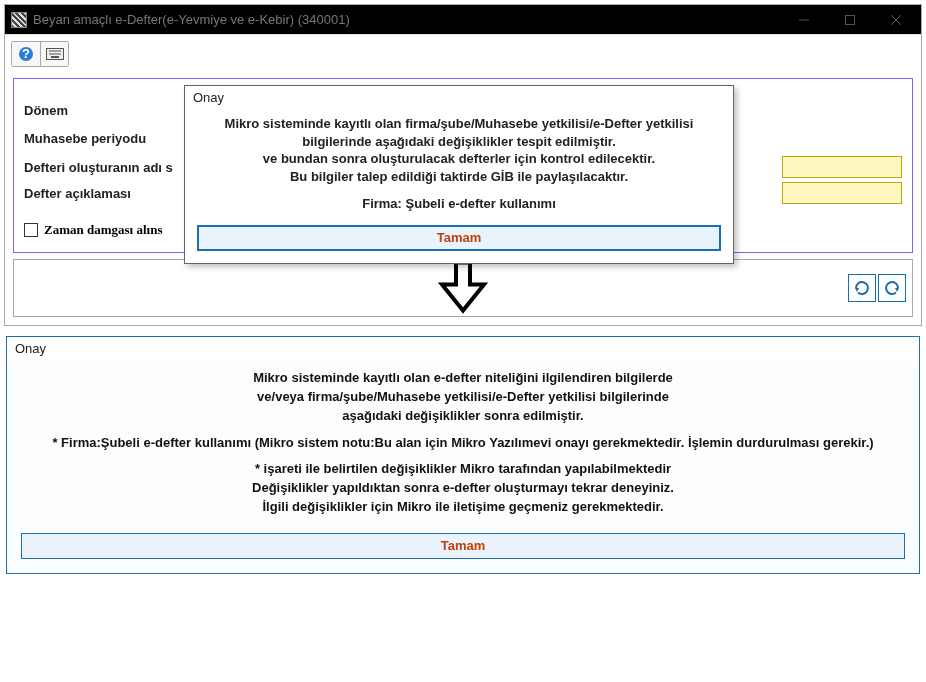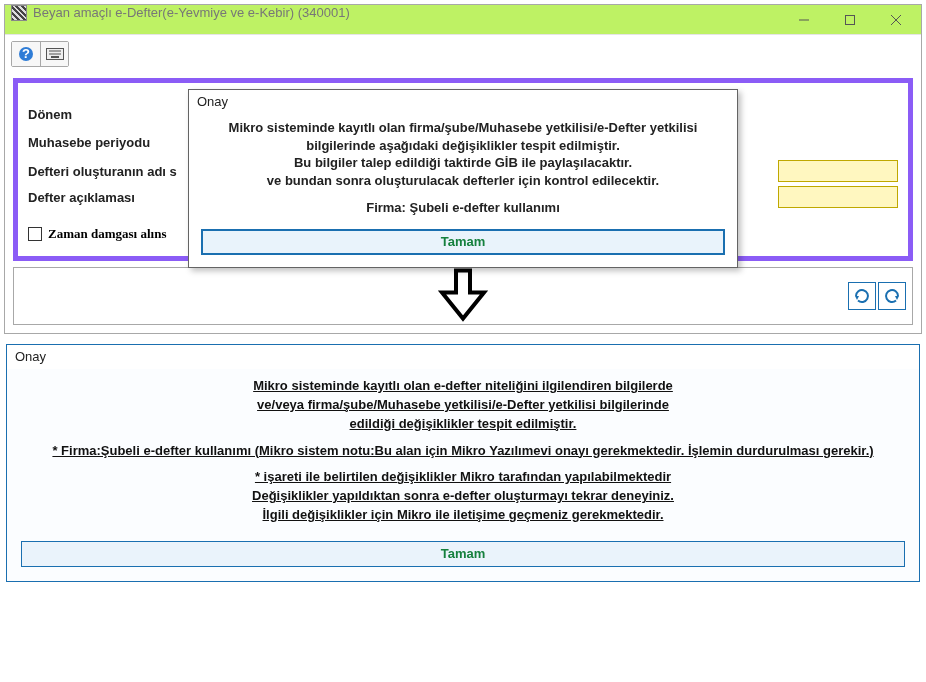--- a/index.html
+++ b/index.html
@@ -2,42 +2,42 @@
 <html><head>
   <meta charset="utf-8">
   <style>
     * { box-sizing: border-box; font-family: "Segoe UI", Tahoma, sans-serif; font-size: 13px; }
     body { margin: 0; padding: 4px; background: #fff; width: 926px; }
     
     .outer-wrap { border: 1px solid #a8a8a8; background: #fff; }
     
     
     .titlebar {
-      display: flex; height: 30px;
-      background: #bef264; border-bottom: 1px solid #e5e5e5;
+      display: flex; align-items: center; height: 30px;
+      background: #000000; border-bottom: 1px solid #e5e5e5;
       padding: 0 2px 0 6px; color: #777;
     }
     .titlebar .title-icon { width: 16px; height: 16px; margin-right: 6px;
       background:
         repeating-linear-gradient(45deg,#444 0 2px,transparent 2px 4px),
         #ddd; border:1px solid #888;}
     .titlebar .title-text { flex: 1; }
     .win-btn { width: 46px; height: 30px; display:flex; align-items:center; justify-content:center;
       color:#555; }
     .win-btn svg { stroke:#555; }
     
     
     .toolbar { padding: 6px 6px; border-bottom:1px solid transparent;}
     .tool-group { display:inline-flex; border:1px solid #a8a8a8; border-radius:2px;}
     .tool-btn { width:28px; height:24px; display:flex; align-items:center; justify-content:center;
       background:#f7f7f7; }
     .tool-btn + .tool-btn { border-left:1px solid #a8a8a8; }
     
     
-    .form-panel { margin: 4px 8px 6px 8px; border:5px solid #8b5cf6; padding: 10px 10px 14px 10px; position:relative; }
+    .form-panel { margin: 4px 8px 6px 8px; border:1px solid #8b5cf6; padding: 10px 10px 14px 10px; position:relative; }
     .form-row { display:flex; align-items:center; margin: 10px 0; }
     .form-label { width: 300px; color:#222; font-weight:600;}
     .combo { display:flex; align-items:center; border:1px solid #767676;
       height:22px; width:210px; background:#fff;}
     .combo-text{ flex:1; padding:0 6px;}
     .combo-btn{ width:20px; height:100%; border-left:1px solid #767676;
       display:flex; align-items:center; justify-content:center;}
     .yellow-input{ background:#fff7c0; border:1px solid #bfa800; height:22px;}
     .checkbox-row{ display:flex; align-items:center; margin-top:18px;}
     .checkbox-box{ width:14px; height:14px; border:1px solid #333; margin-right:6px; background:#fff;}
@@ -46,37 +46,37 @@
     .modal1 {
       position:absolute; left:170px; top:6px; width:550px;
       background:#fff; border:1px solid #646464; box-shadow: 3px 3px 6px rgba(0,0,0,.25);
       z-index:5;
     }
     .modal1-title{ padding:4px 8px; color:#222;}
     .modal1-body{ padding:6px 14px 4px 14px; text-align:center; color:#222; font-weight:600; line-height:1.35;}
     .modal1-btn-wrap{ padding: 8px 12px 12px 12px;}
     .big-btn{
       width:100%; height:26px; display:flex; align-items:center; justify-content:center;
-      background:#e9f3fb; border:2px solid #1a6fb0; color:#15803d; font-weight:600;
+      background:#e9f3fb; border:2px solid #1a6fb0; color:#c2410c; font-weight:600;
     }
     
     
     .status-strip{ margin: 0 8px 8px 8px; border:1px solid #a8a8a8; height:58px;
       display:flex; align-items:center; justify-content:flex-end; padding:0 6px; position:relative;}
     .refresh-group{ display:flex; }
     .refresh-btn{ width:28px; height:28px; border:1px solid #1a6fb0;
       display:flex; align-items:center; justify-content:center; margin-left:2px; background:#fff;}
     .arrow-down{
       position:absolute; left:50%; top:50%; transform:translate(-50%,-50%);
     }
     
     
     .lower-dialog{ margin: 10px 2px 0 2px; border:1px solid #1a6fb0; background:#fbfdff;}
     .lower-title{ padding:4px 8px; color:#222; background:#fff; border-bottom:1px solid transparent;}
-    .lower-body{ padding: 8px 14px 6px 14px; text-align:center; color:#111; font-weight:600; line-height:1.45;text-decoration:underline;}
+    .lower-body{ padding: 8px 14px 6px 14px; text-align:center; color:#111; font-weight:600; line-height:1.45;}
     .lower-body .note{ text-align:center; padding:0 4px;}
     .lower-btn-wrap{ padding: 10px 14px 14px 14px;}
     .big-btn.light{ border:1px solid #1a6fb0; background:#eaf3fb;}
     
     
     .input-right{ margin-left:auto; width:120px;}
     
   </style>
 </head>
 <body>
@@ -153,22 +153,22 @@
     <div class="checkbox-row">
       <div class="checkbox-box"></div>
       <div style="font-weight:600;font-family:Liberation Serif, serif;">Zaman damgası alıns</div>
     </div>
 
     <div class="modal1">
       <div class="modal1-title">Onay</div>
       <div class="modal1-body">
         <div>Mikro sisteminde kayıtlı olan firma/şube/Muhasebe yetkilisi/e-Defter yetkilisi</div>
         <div>bilgilerinde aşağıdaki değişiklikler tespit edilmiştir.</div>
+        <div>ve bundan sonra oluşturulacak defterler için kontrol edilecektir.</div>
         <div>Bu bilgiler talep edildiği taktirde GİB ile paylaşılacaktır.</div>
-        <div>ve bundan sonra oluşturulacak defterler için kontrol edilecektir.</div>
         <div style="height:10px"></div>
         <div>Firma: Şubeli e-defter kullanımı</div>
       </div>
       <div class="modal1-btn-wrap">
         <div class="big-btn">
           <span>Tamam</span>
         </div>
       </div>
     </div>
 
@@ -196,21 +196,21 @@
     </div>
   </div>
 
 </div>
 
 <div class="lower-dialog">
   <div class="lower-title">Onay</div>
   <div class="lower-body">
     <div>Mikro sisteminde kayıtlı olan e-defter niteliğini ilgilendiren bilgilerde</div>
     <div>ve/veya firma/şube/Muhasebe yetkilisi/e-Defter yetkilisi bilgilerinde</div>
-    <div>edildiği değişiklikler tespit edilmiştir.</div>
+    <div>aşağıdaki değişiklikler sonra edilmiştir.</div>
     <div style="height:8px"></div>
     <div class="note">* Firma:Şubeli e-defter kullanımı (Mikro sistem notu:Bu alan için Mikro Yazılımevi onayı gerekmektedir. İşlemin durdurulması gerekir.)</div>
     <div style="height:8px"></div>
     <div>* işareti ile belirtilen değişiklikler Mikro tarafından yapılabilmektedir</div>
     <div>Değişiklikler yapıldıktan sonra e-defter oluşturmayı tekrar deneyiniz.</div>
     <div>İlgili değişiklikler için Mikro ile iletişime geçmeniz gerekmektedir.</div>
   </div>
   <div class="lower-btn-wrap">
     <div class="big-btn light">
       <span>Tamam</span>

